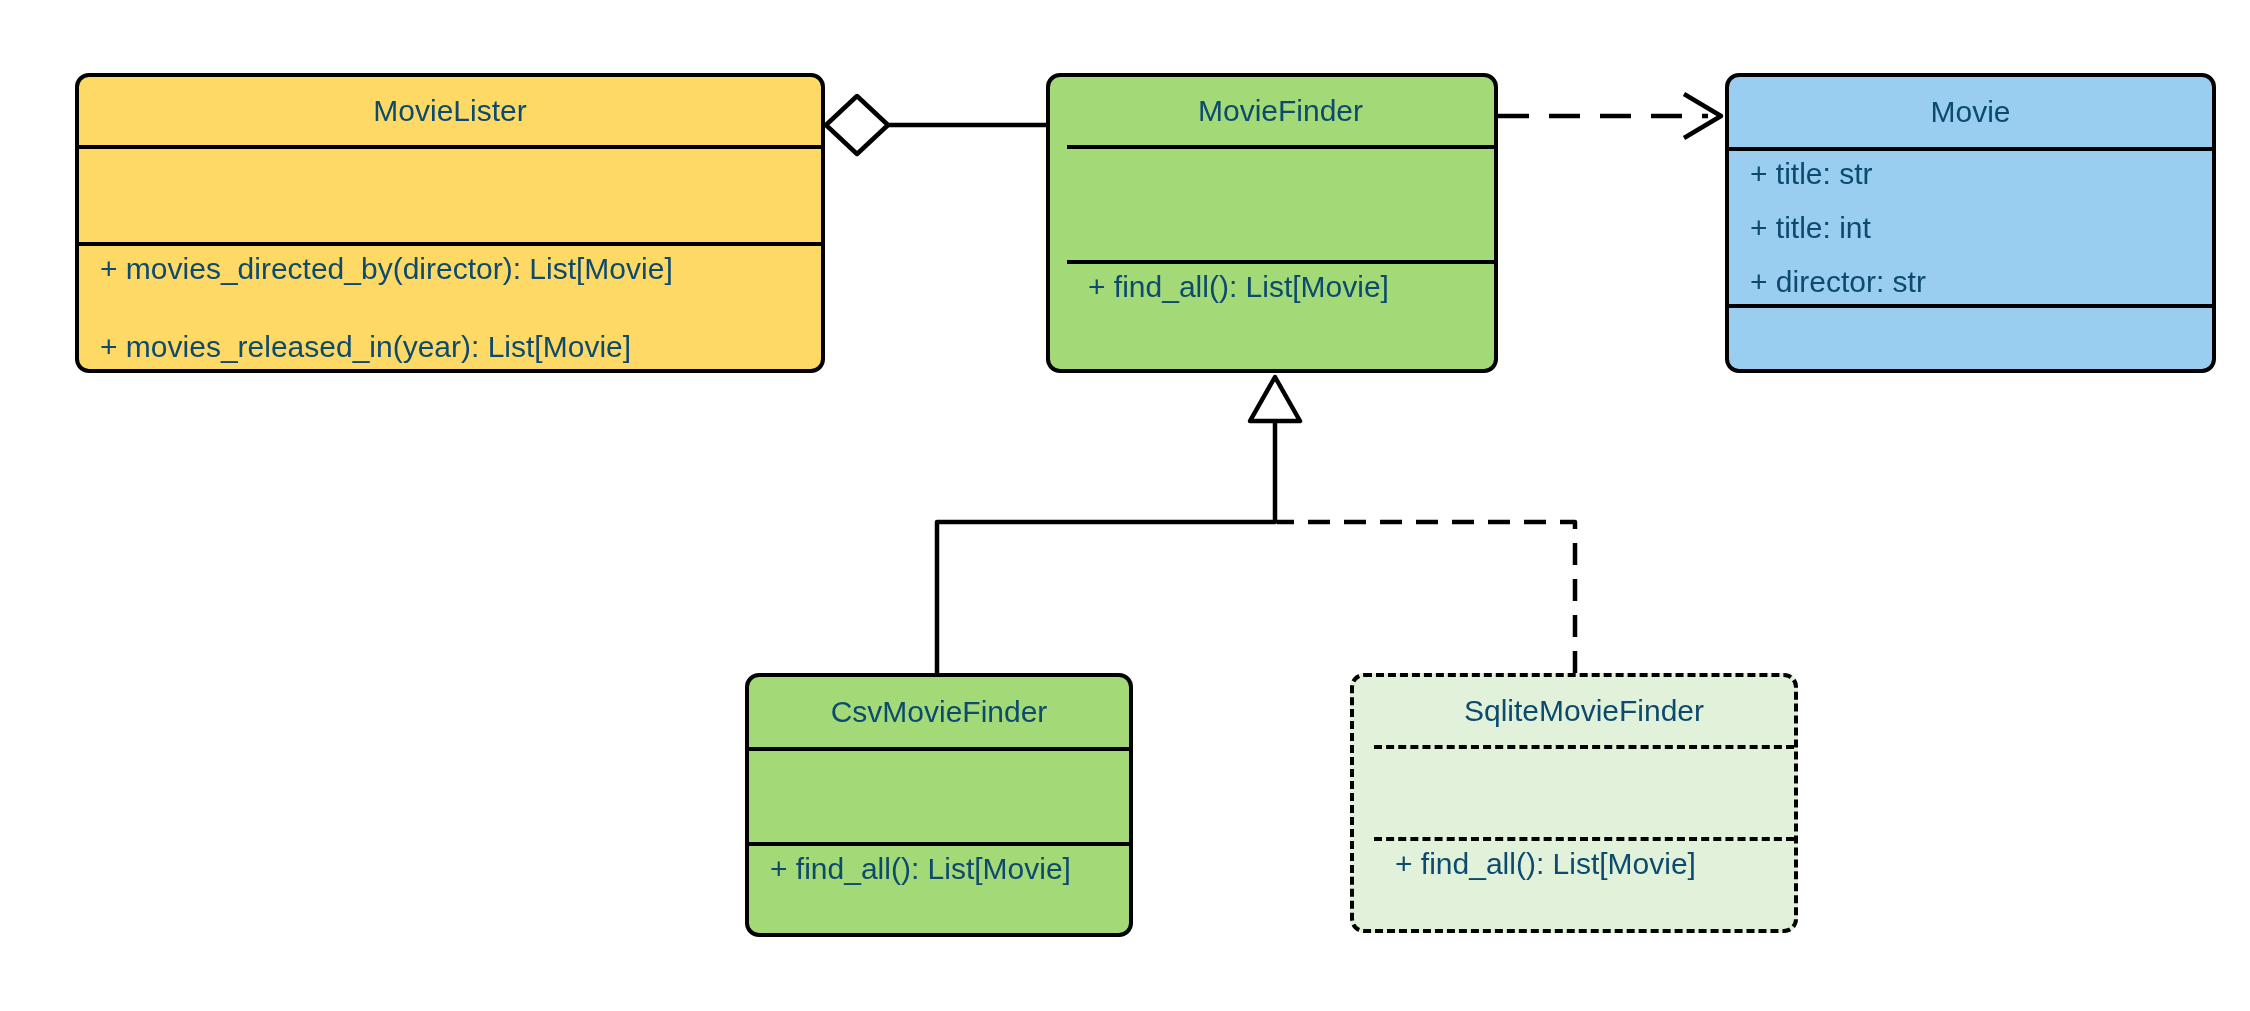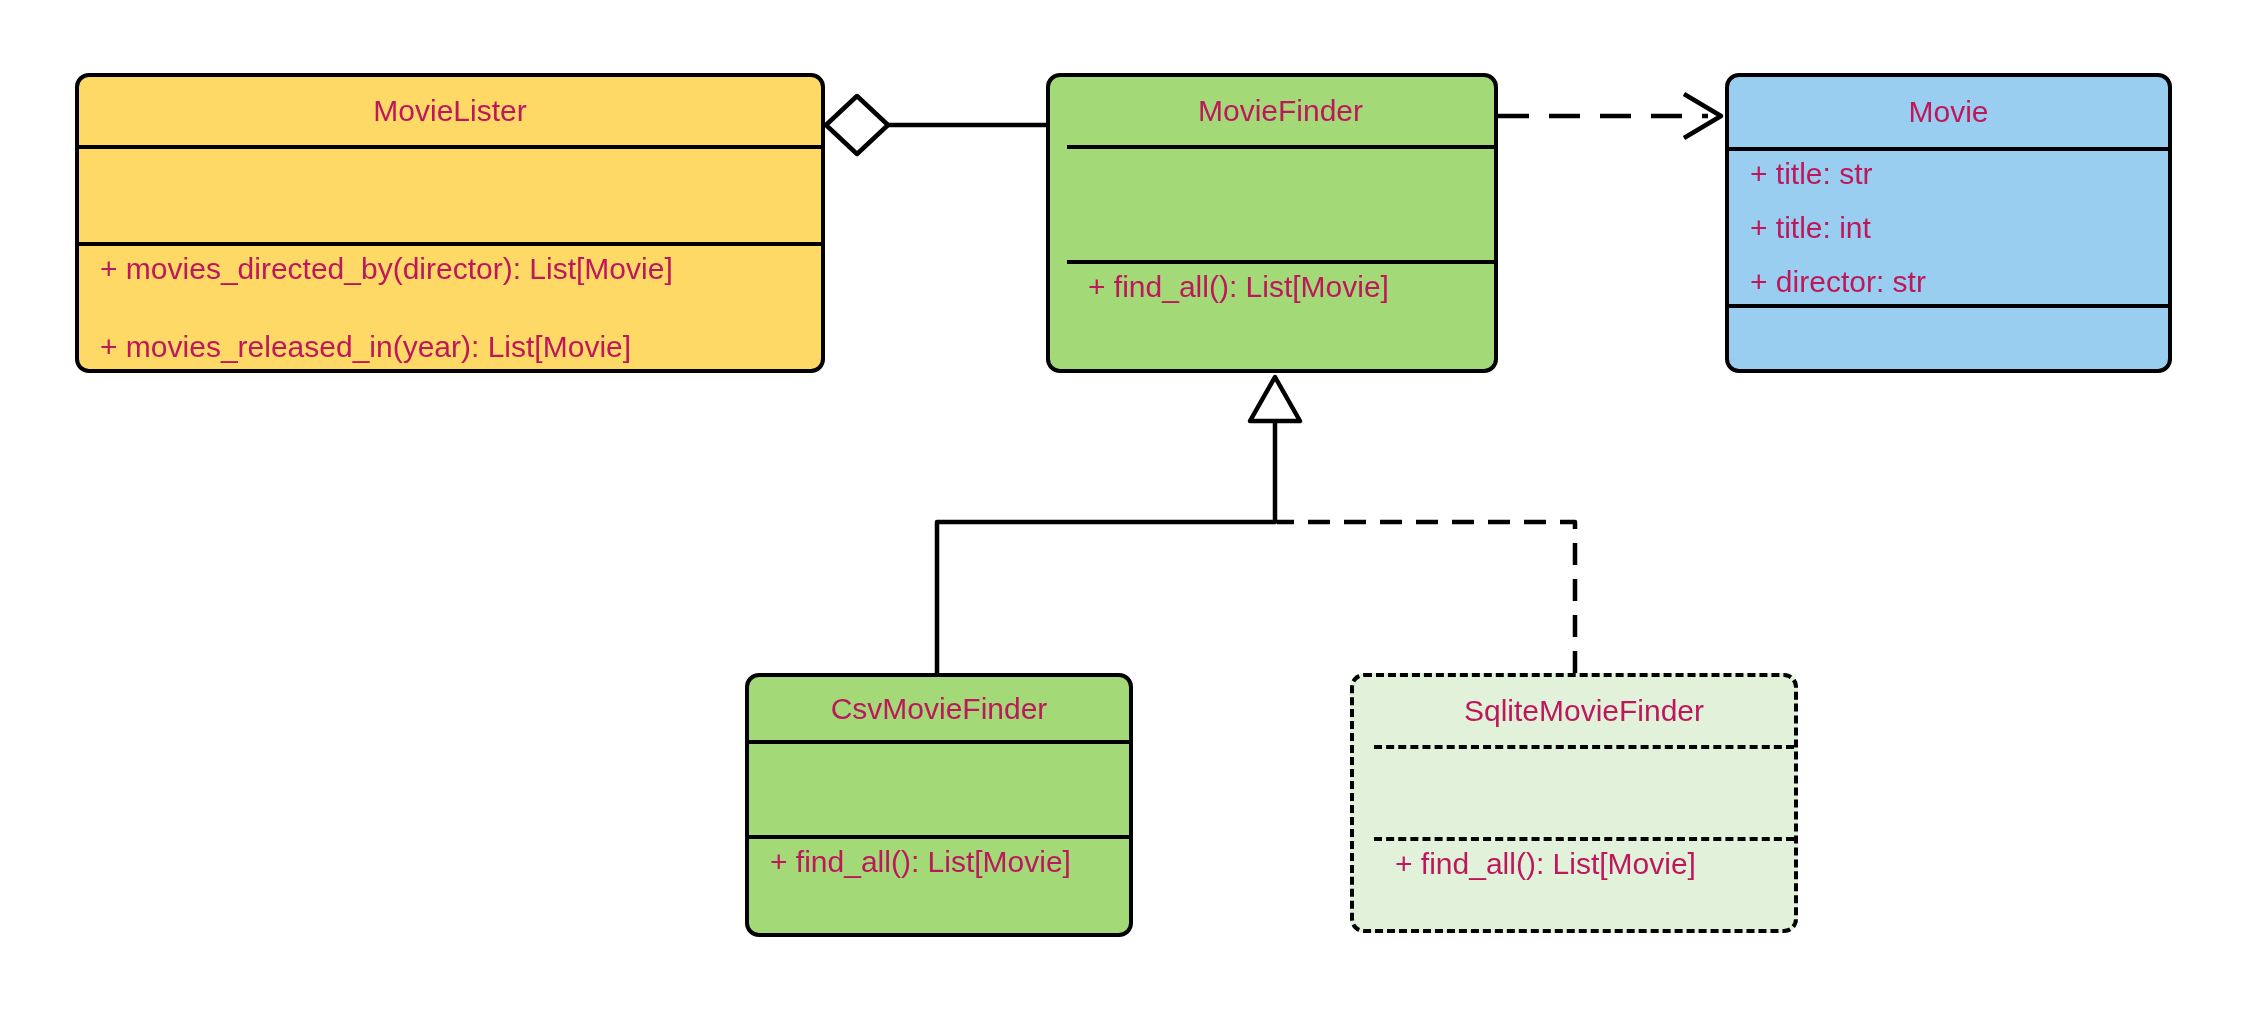--- a/index.html
+++ b/index.html
@@ -1,18 +1,18 @@
 <!DOCTYPE html>
 <html><head>
 <meta charset="utf-8">
 <style>
   html,body { margin:0; padding:0; background:#ffffff; }
   #canvas {
     position:relative; width:2250px; height:1011px; background:#ffffff;
-    font-family:"Liberation Sans","DejaVu Sans",sans-serif; color:#be185d; overflow:hidden;
+    font-family:"Liberation Sans","DejaVu Sans",sans-serif; color:#0c4a6e; overflow:hidden;
   }
   #connector-layer { position:absolute; left:0; top:0; z-index:1; }
   .uml-class {
     position:absolute; z-index:2; box-sizing:border-box;
     border:4px solid #000; border-radius:14px;
     display:flex; flex-direction:column; overflow:hidden;
   }
   .uml-class.dashed { border-style:dashed; }
   .compartment { box-sizing:border-box; flex:0 0 auto; }
   .compartment.title {
@@ -61,34 +61,34 @@
   <div class="uml-class" style="left: 1046px; top: 73px; width: 452px; height: 300px; background: rgb(163, 217, 119); padding-left: 17px;">
     <div class="compartment title" style="height: 68px;">
       <span>MovieFinder</span>
     </div>
     <div class="compartment fields" style="height: 115px;"></div>
     <div class="compartment methods">
       <div class="member">+ find_all(): List[Movie]</div>
     </div>
   </div>
 
-  <div class="uml-class" style="left: 1725px; top: 73px; width: 447px; height: 300px; background: rgb(153, 206, 240);">
+  <div class="uml-class" style="left: 1725px; top: 73px; width: 491px; height: 300px; background: rgb(153, 206, 240);">
     <div class="compartment title" style="height: 70px;">
       <span>Movie</span>
     </div>
     <div class="compartment fields" style="height: 157px;">
       <div class="member">+ title: str</div>
       <div class="member">+ title: int</div>
       <div class="member">+ director: str</div>
     </div>
     <div class="compartment methods"></div>
   </div>
 
   <div class="uml-class" style="left: 745px; top: 673px; width: 388px; height: 264px; background: rgb(163, 217, 119);">
-    <div class="compartment title" style="height: 63px;">
+    <div class="compartment title" style="height: 70px;">
       <span>CsvMovieFinder</span>
     </div>
     <div class="compartment fields" style="height: 95px;"></div>
     <div class="compartment methods">
       <div class="member">+ find_all(): List[Movie]</div>
     </div>
   </div>
 
   <div class="uml-class dashed" style="left: 1350px; top: 673px; width: 448px; height: 260px; background: rgb(226, 242, 218); padding-left: 20px;">
     <div class="compartment title" style="height: 68px;">

